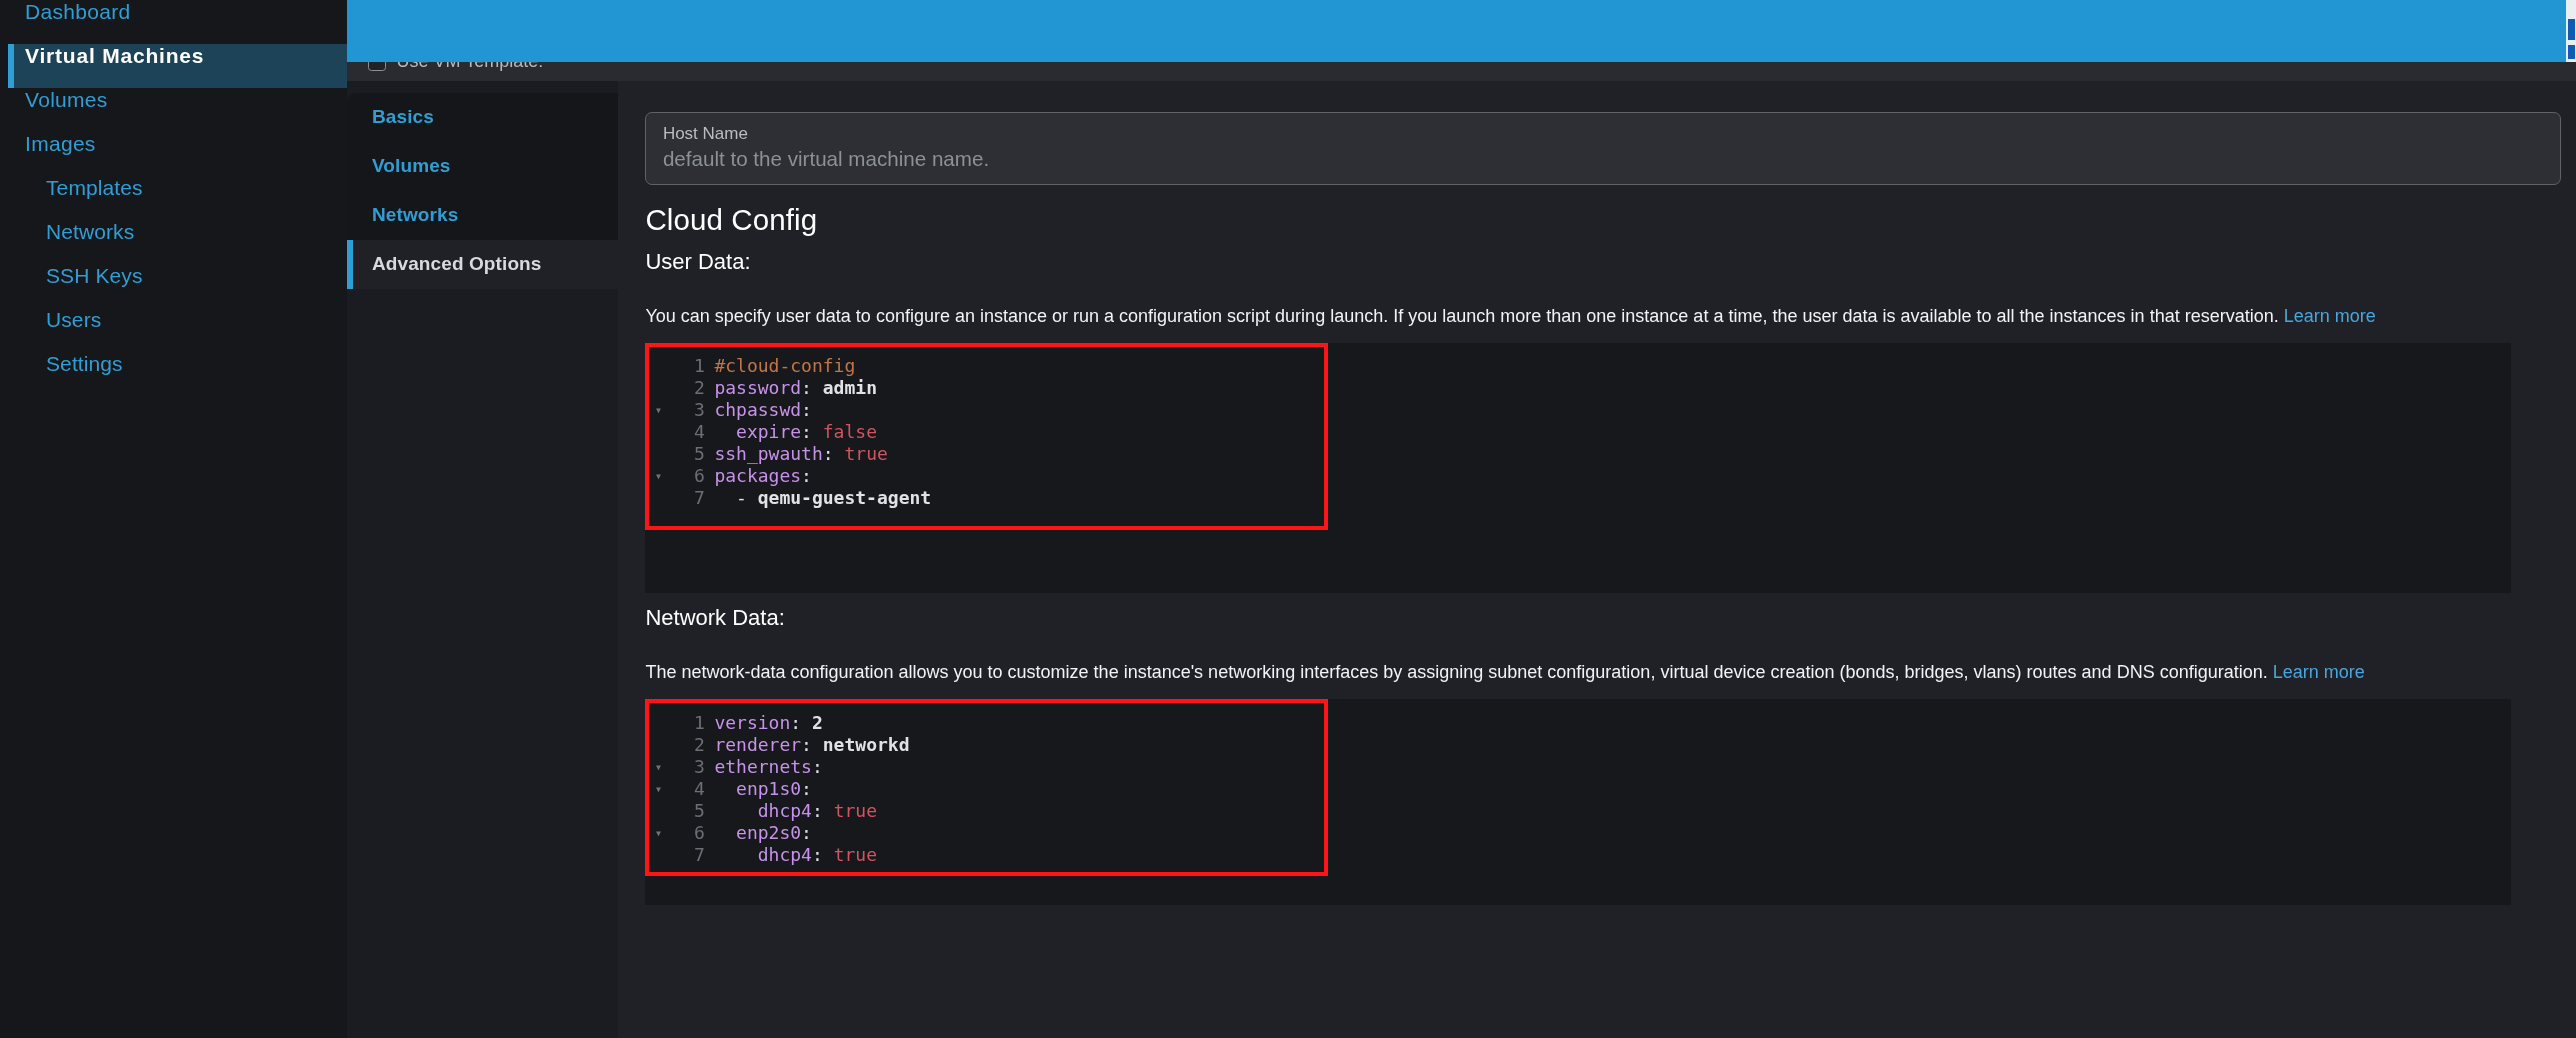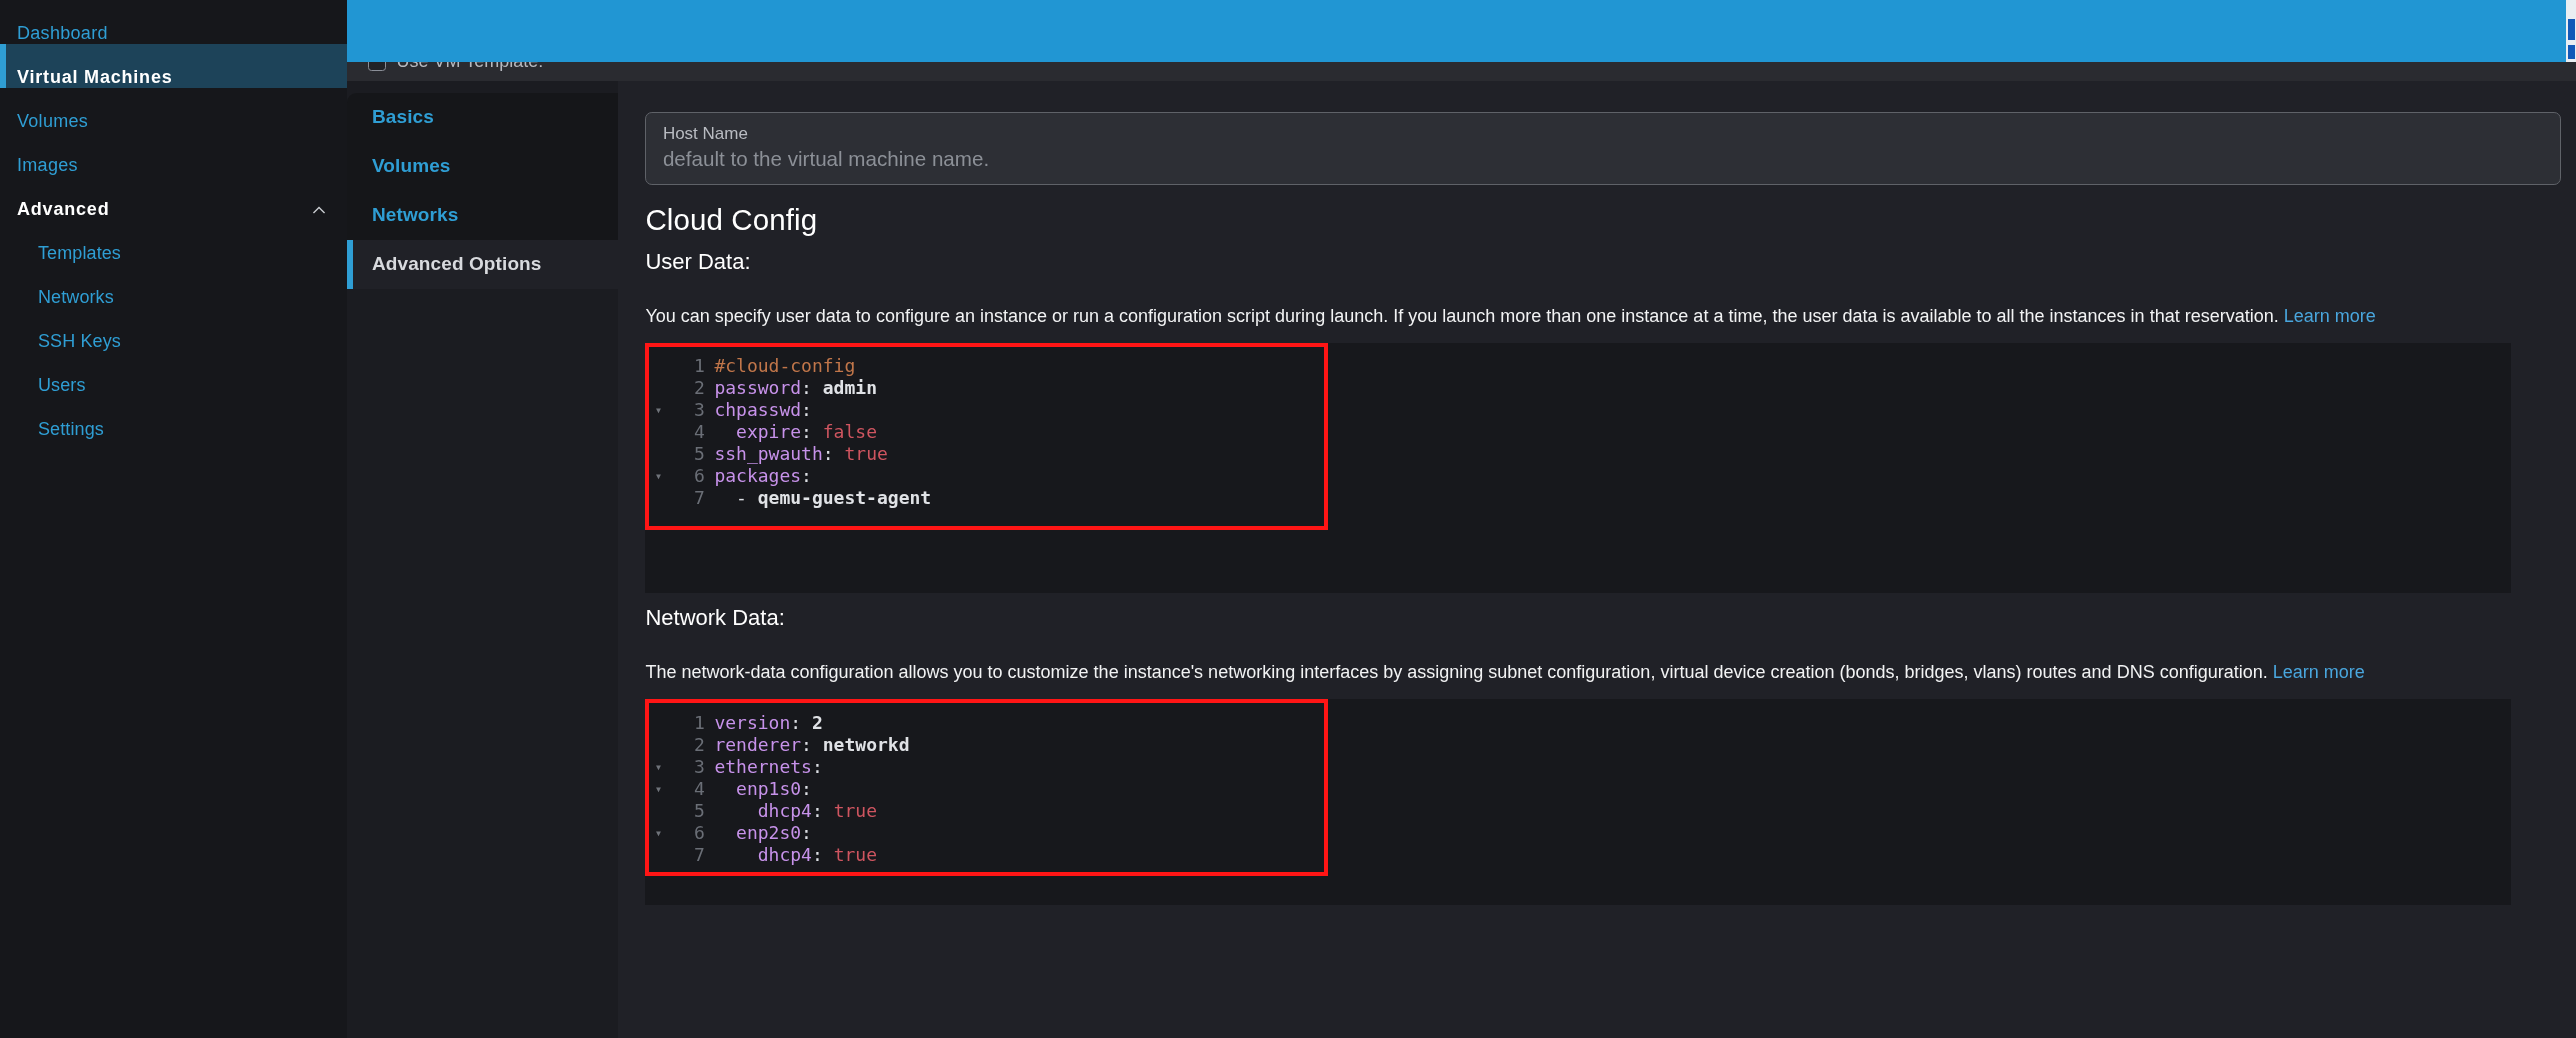--- a/index.html
+++ b/index.html
@@ -33,26 +33,27 @@
   .brand-name {
     color: #ffffff;
     font-size: 22.6px;
     font-weight: 400;
     letter-spacing: 0.2px;
   }
   .nav { padding-top: 0; }
   .nav-item {
     height: 44px;
     display: flex;
-    align-items: flex-end;
+    align-items: flex-start;
     padding-left: 17px;
     color: #2f9ed4;
-    font-size: 18px;
+    font-size: 21px;
     position: relative;
     letter-spacing: 0.3px;
+    margin-left: 8px;
   }
   .nav-item.group {
     color: #ffffff;
     font-weight: 700;
     padding-right: 19px;
     justify-content: space-between;
     letter-spacing: 0.8px;
   }
   .nav-item.active {
     background: #1d4359;
@@ -268,28 +269,20 @@
       </div>
       <div class="nav-item active">
         <span>Virtual Machines</span>
       </div>
       <div class="nav-item">
         <span>Volumes</span>
       </div>
       <div class="nav-item">
         <span>Images</span>
       </div>
-      <div class="nav-item group">
-        <span>Advanced</span>
-        <span class="chev-up">
-          <svg viewBox="0 0 26 26" width="18" height="18" aria-hidden="true">
-            <path d="M5 16 L13 8 L21 16" fill="none" stroke="#c9ccd1" stroke-width="2"></path>
-          </svg>
-        </span>
-      </div>
       <div class="nav-item sub">
         <span>Templates</span>
       </div>
       <div class="nav-item sub">
         <span>Networks</span>
       </div>
       <div class="nav-item sub">
         <span>SSH Keys</span>
       </div>
       <div class="nav-item sub">

